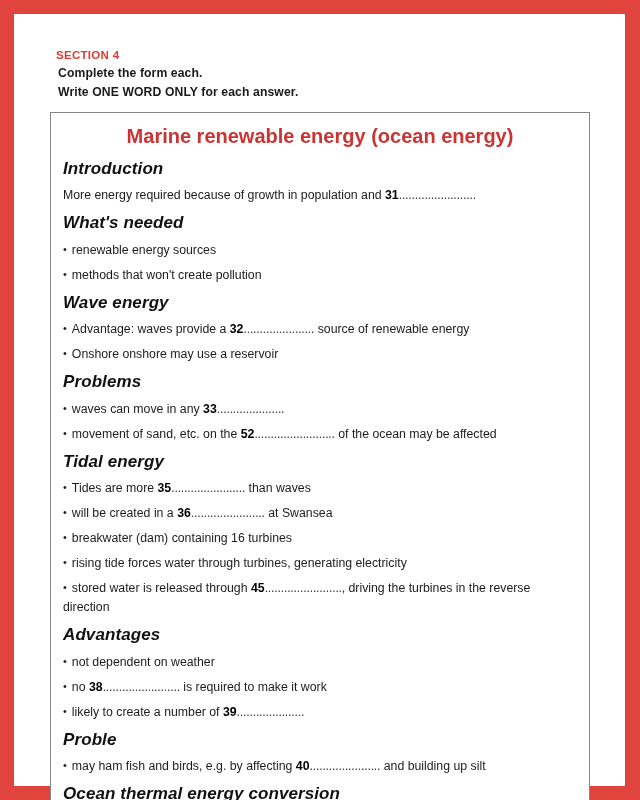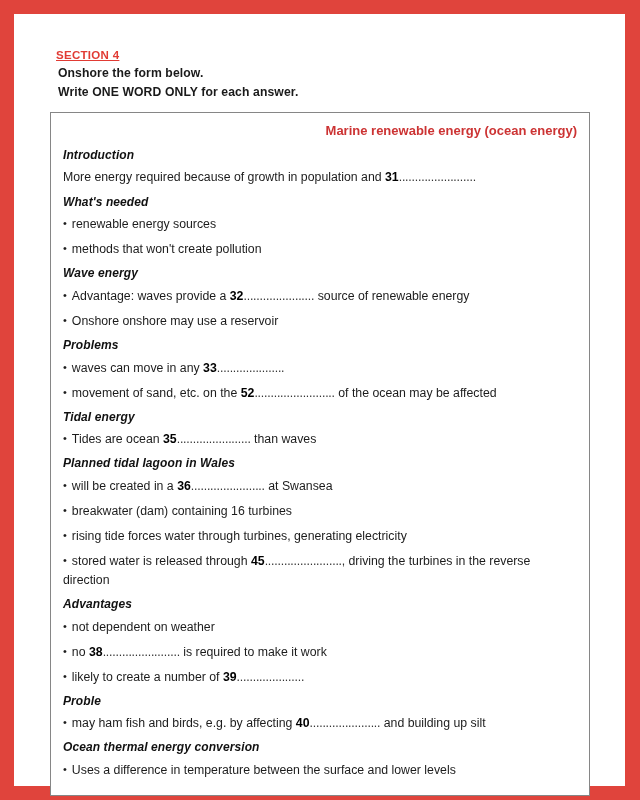--- a/index.html
+++ b/index.html
@@ -30,21 +30,20 @@
   .heading-block {
     padding: 34px 0 0 42px;
   }
 
   .section-label {
     color: #e13b34;
     font-size: 11.5px;
     font-weight: bold;
     letter-spacing: 0.3px;
     line-height: 1.35;
-    text-decoration: underline;
   }
 
   .instruction {
     color: #1a1a1a;
     font-size: 12.2px;
     font-weight: bold;
     letter-spacing: 0.1px;
     line-height: 1.62;
     margin-left: 2px;
   }
@@ -53,29 +52,29 @@
   .form-box {
     margin: 9px 35px 0 36px;
     border: 1.5px solid #868686;
     background: #ffffff;
     padding: 9px 12px 12px 12px;
     min-height: 625px;
   }
 
   .form-title {
     color: #cc3333;
-    font-size: 13px;
+    font-size: 20px;
     font-weight: bold;
-    text-align: right;
+    text-align: center;
     line-height: 1.45;
     padding-bottom: 3px;
   }
 
   .sec-head {
-    font-size: 12px;
+    font-size: 17px;
     font-weight: bold;
     font-style: italic;
     color: #111111;
     line-height: 1.55;
     padding: 2px 0 1px 0;
     letter-spacing: 0.1px;
   }
 
   .line {
     font-size: 12.3px;
@@ -102,41 +101,40 @@
     color: #333333;
   }
 </style>
 </head>
 <body>
 
 <div id="page">
 
   <div class="heading-block">
     <div class="section-label">SECTION 4</div>
-    <div class="instruction">Onshore the form below.</div>
+    <div class="instruction">Complete the form each.</div>
     <div class="instruction">Write ONE WORD ONLY for each answer.</div>
   </div>
 
   <div class="form-box">
     <div class="form-title">Marine renewable energy (ocean energy)</div>
     <div id="form-body">
         <div class="sec-head">Introduction</div>
         <div class="line"><span class="txt">More energy required because of growth in population and </span><span class="num">31</span><span class="dots">........................</span></div>
         <div class="sec-head">What's needed</div>
         <div class="line bullet"><span class="txt">renewable energy sources</span></div>
         <div class="line bullet"><span class="txt">methods that won't create pollution</span></div>
         <div class="sec-head">Wave energy</div>
         <div class="line bullet"><span class="txt">Advantage: waves provide a </span><span class="num">32</span><span class="dots">......................</span><span class="txt"> source of renewable energy</span></div>
         <div class="line bullet"><span class="txt">Onshore onshore may use a reservoir</span></div>
         <div class="sec-head">Problems</div>
         <div class="line bullet"><span class="txt">waves can move in any </span><span class="num">33</span><span class="dots">.....................</span></div>
         <div class="line bullet"><span class="txt">movement of sand, etc. on the </span><span class="num">52</span><span class="dots">.........................</span><span class="txt"> of the ocean may be affected</span></div>
         <div class="sec-head">Tidal energy</div>
-        <div class="line bullet"><span class="txt">Tides are ocean </span><span class="num">35</span><span class="dots">.......................</span><span class="txt"> than waves</span></div>
-        <div class="sec-head">Planned tidal lagoon in Wales</div>
+        <div class="line bullet"><span class="txt">Tides are more </span><span class="num">35</span><span class="dots">.......................</span><span class="txt"> than waves</span></div>
         <div class="line bullet"><span class="txt">will be created in a </span><span class="num">36</span><span class="dots">.......................</span><span class="txt"> at Swansea</span></div>
         <div class="line bullet"><span class="txt">breakwater (dam) containing 16 turbines</span></div>
         <div class="line bullet"><span class="txt">rising tide forces water through turbines, generating electricity</span></div>
         <div class="line bullet"><span class="txt">stored water is released through </span><span class="num">45</span><span class="dots">........................,</span><span class="txt"> driving the turbines in the reverse direction</span></div>
         <div class="sec-head">Advantages</div>
         <div class="line bullet"><span class="txt">not dependent on weather</span></div>
         <div class="line bullet"><span class="txt">no </span><span class="num">38</span><span class="dots">........................</span><span class="txt"> is required to make it work</span></div>
         <div class="line bullet"><span class="txt">likely to create a number of </span><span class="num">39</span><span class="dots">.....................</span></div>
         <div class="sec-head">Proble</div>
         <div class="line bullet"><span class="txt">may ham fish and birds, e.g. by affecting </span><span class="num">40</span><span class="dots">......................</span><span class="txt"> and building up silt</span></div>

